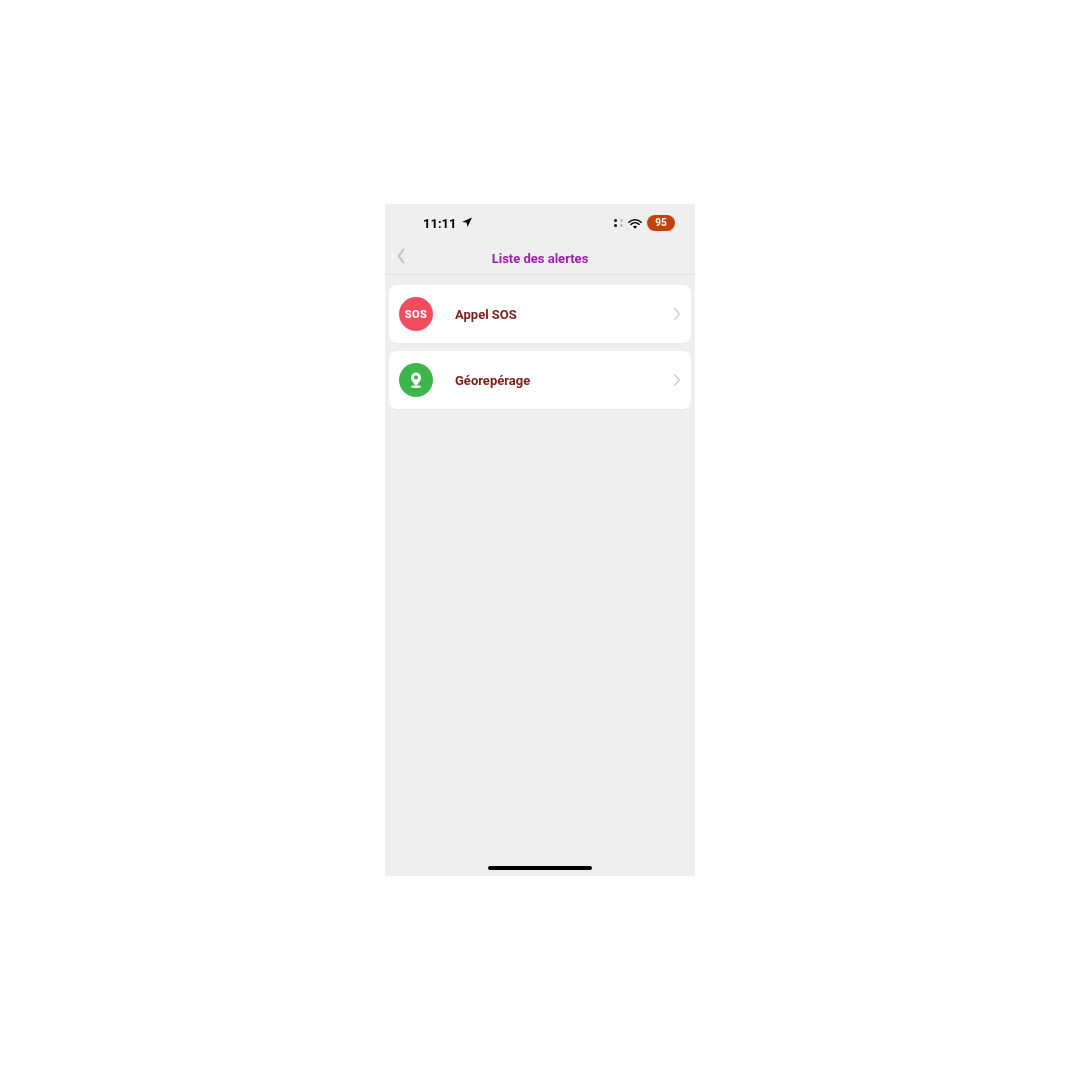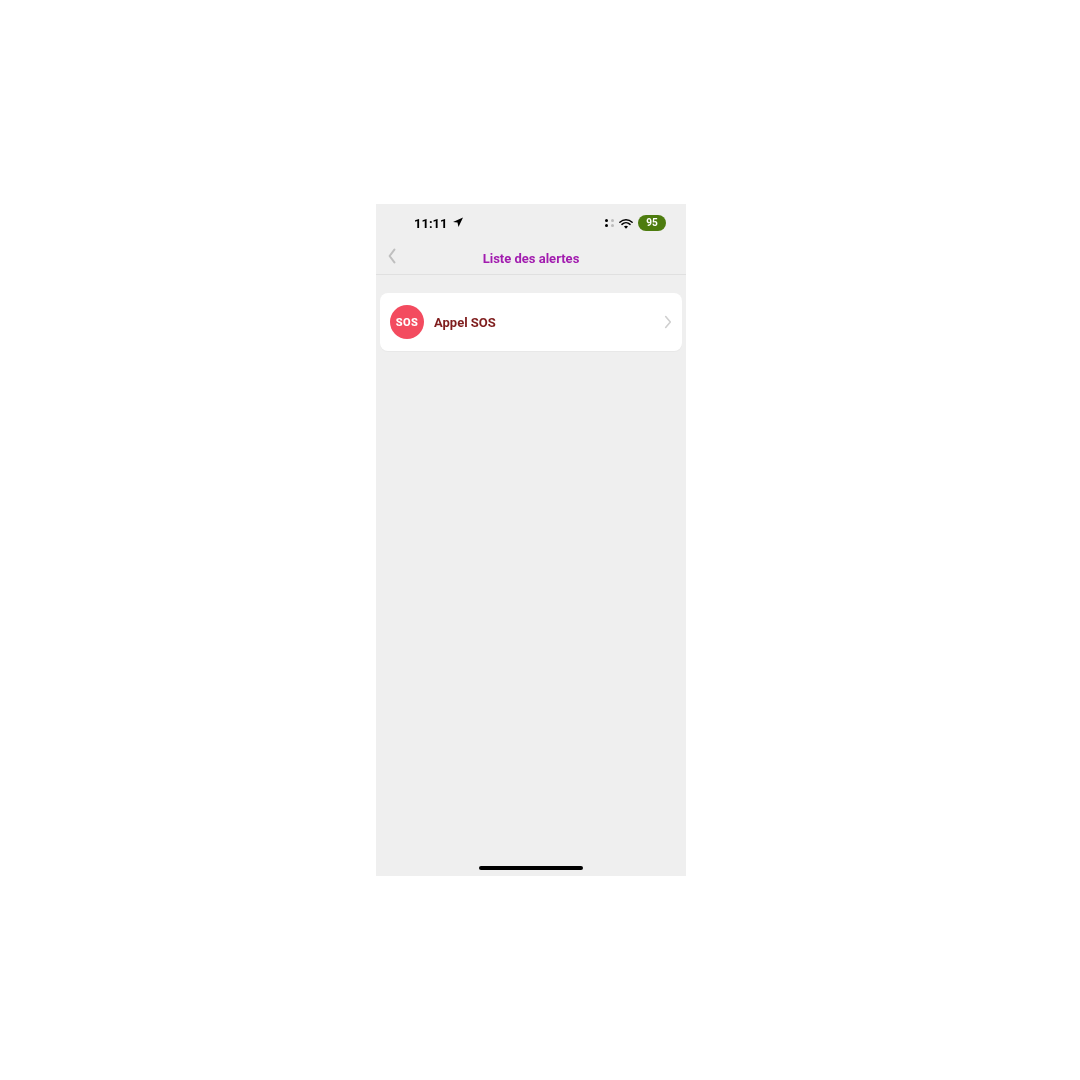--- a/index.html
+++ b/index.html
@@ -11,21 +11,21 @@
     font-family: -apple-system, BlinkMacSystemFont, "Segoe UI", Roboto, Helvetica, Arial, sans-serif;
   }
   .stage {
     width: 1080px;
     height: 1080px;
     position: relative;
     background: #ffffff;
   }
   .phone {
     position: absolute;
-    left: 376px;
+    left: 385px;
     top: 204px;
     width: 310px;
     height: 672px;
     background: #efefef;
     overflow: hidden;
     box-sizing: border-box;
   }
 
   
   .status-bar {
@@ -54,21 +54,21 @@
     gap: 3px;
   }
   .dual-col {
     display: flex;
     flex-direction: column;
     gap: 2px;
   }
   .dot { width: 3px; height: 3px; background:#000; border-radius:50%; }
   .dot.dim { background:#bbb; }
   .battery-pill {
-    background: #4d7c0f;
+    background: #c2410c;
     color: #fff;
     font-weight: 700;
     font-size: 10px;
     border-radius: 8px;
     padding: 1px 5px;
     line-height: 14px;
     min-width: 18px;
     text-align: center;
   }
 
@@ -98,28 +98,29 @@
     pointer-events: none;
   }
 
   
   .list {
     padding: 6px 4px 0 4px;
   }
   .row {
     background: #ffffff;
     border-radius: 8px;
-    margin: 12px 0 8px 0;
+    margin: 4px 0 8px 0;
     height: 58px;
     display: flex;
     align-items: center;
     padding: 0 10px;
     box-sizing: border-box;
     box-shadow: 0 1px 1px rgba(0,0,0,0.03);
     cursor: pointer;
+    gap: 12px;
   }
   .row .icon-wrap {
     width: 34px;
     height: 34px;
     border-radius: 50%;
     display: flex;
     align-items: center;
     justify-content: center;
     flex-shrink: 0;
   }
@@ -209,19 +210,34 @@
           <span class="icon-sos-text">SOS</span>
         </div>
         <div class="label">Appel SOS</div>
         <div class="chev">
           <svg width="8" height="14" viewBox="0 0 10 18">
               <path d="M2 2 L8 9 L2 16" stroke="#cfcfcf" stroke-width="2" fill="none" stroke-linecap="round" stroke-linejoin="round"></path>
             </svg>
         </div>
       </div>
 
+      <div class="row">
+        <div class="icon-wrap icon-geo">
+          <svg width="20" height="20" viewBox="0 0 24 24">
+            <path d="M12 3 C8.7 3 6 5.7 6 9 C6 13.5 12 19 12 19 C12 19 18 13.5 18 9 C18 5.7 15.3 3 12 3 Z" fill="#fff"></path>
+            <circle cx="12" cy="9" r="2.4" fill="#3cb54a"></circle>
+            <ellipse cx="12" cy="20" rx="6" ry="1.6" fill="#fff" opacity="0.85"></ellipse>
+          </svg>
+        </div>
+        <div class="label">Géorepérage</div>
+        <div class="chev">
+          <svg width="8" height="14" viewBox="0 0 10 18">
+              <path d="M2 2 L8 9 L2 16" stroke="#cfcfcf" stroke-width="2" fill="none" stroke-linecap="round" stroke-linejoin="round"></path>
+            </svg>
+        </div>
+      </div>
 
 
     </div>
 
     <div class="home-indicator"></div>
   </div>
 </div>
 
 </body></html>

